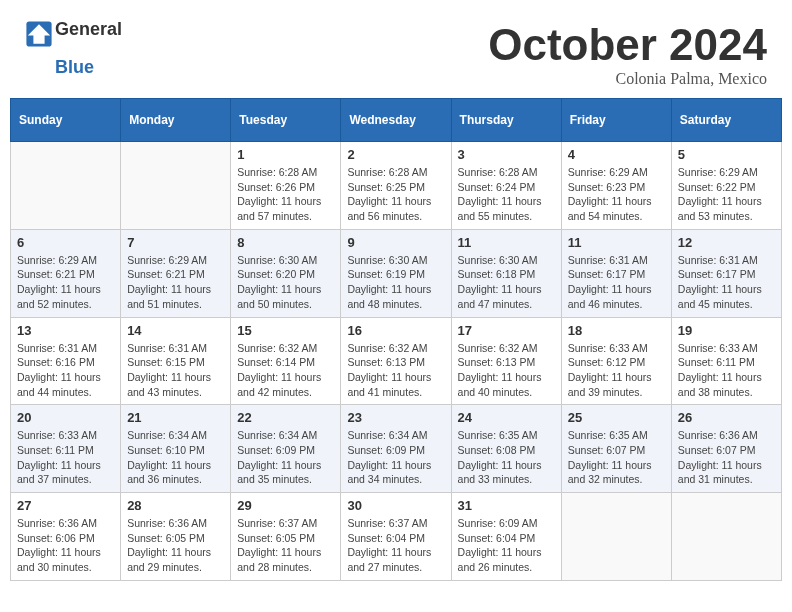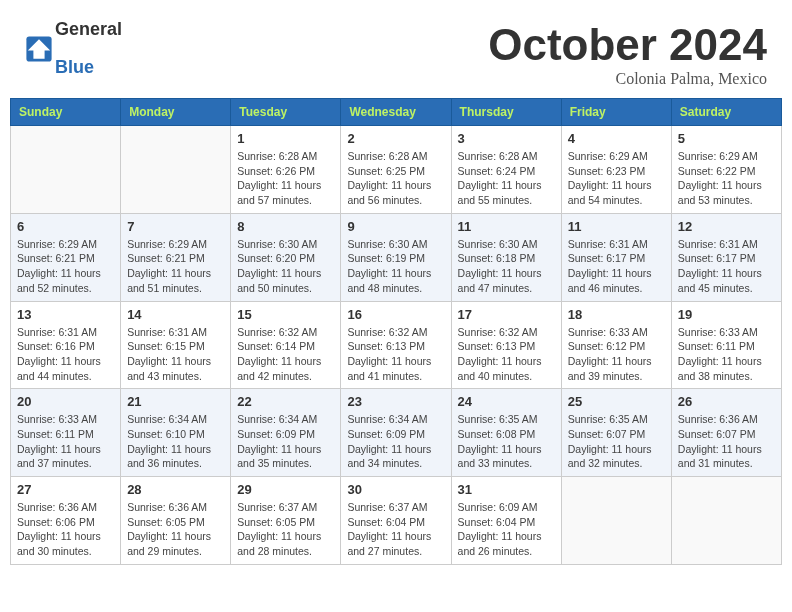--- a/index.html
+++ b/index.html
@@ -11,21 +11,20 @@
       padding: 10px;
     }
     .header {
       display: flex;
       justify-content: space-between;
       align-items: flex-start;
       padding: 10px 15px 5px 15px;
     }
     .logo {
       display: flex;
-      align-items: center;
     }
     .logo-text {
       display: flex;
       flex-direction: column;
       font-size: 18px;
       font-weight: bold;
       line-height: 1.1;
     }
     .logo-text span:first-child { color: #333; }
     .logo-text span:last-child { color: #2a6db5; margin-top: 18px; }
@@ -49,23 +48,23 @@
       font-family: Liberation Serif, serif;
     }
     .calendar {
       width: 100%;
       border-collapse: collapse;
       margin-top: 5px;
       font-size: 11px;
     }
     .calendar th {
       background: #2a6db5;
-      color: #bef264;
+      color: #ffffff;
       text-align: left;
-      padding: 6px 8px;
+      padding: 14px 8px;
       font-size: 12px;
       font-weight: bold;
       border: 1px solid #1a5a9a;
     }
     .calendar td {
       border: 1px solid #ccc;
       vertical-align: top;
       padding: 5px 6px;
       width: calc(100% / 7);
       min-height: 80px;

